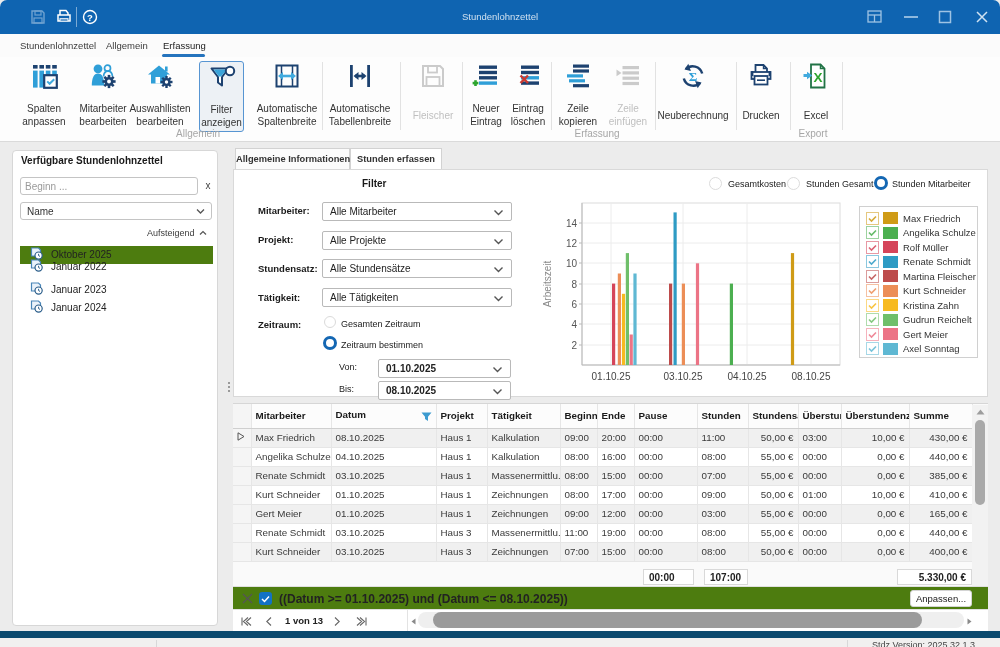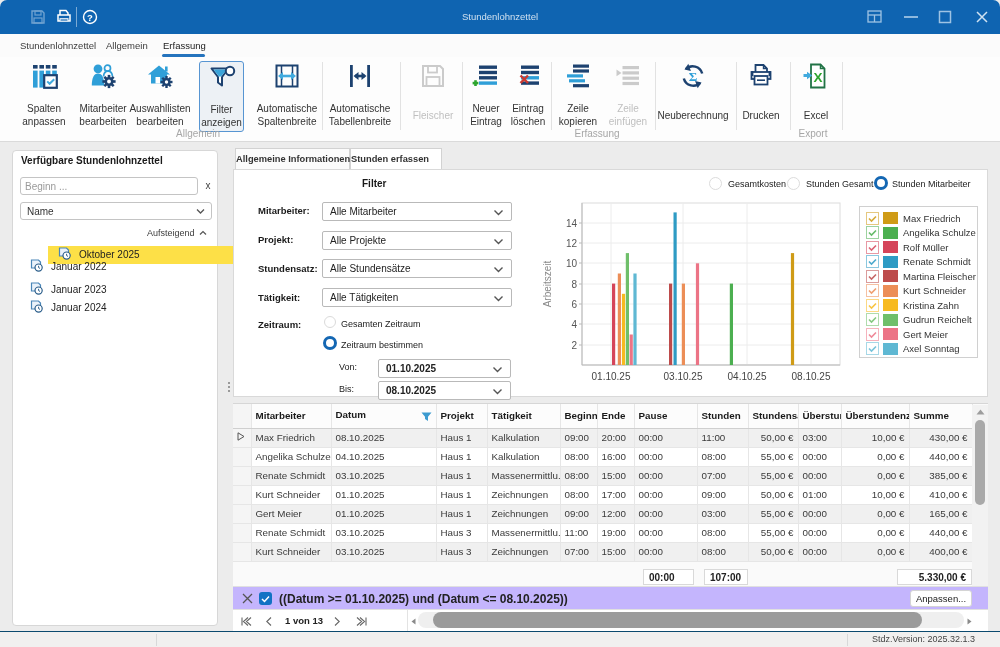--- a/index.html
+++ b/index.html
@@ -26,46 +26,46 @@
 .rb.dis .rlbl{color:#bfbfbf;}
 .rb.sel{top:4px;height:71px;background:#edf1f5;border:1px solid #5795d2;border-radius:3px;padding-top:2px;}
 .rb.sel .rlbl{margin-top:11px;}
 .rsep{position:absolute;top:5px;height:68px;width:1px;background:#e2e2e2;}
 .rgrouplbl{position:absolute;top:71px;font-size:10px;color:#a6a6a6;text-align:center;}
 #ribbon-extra{position:absolute;left:0;top:142px;width:1000px;height:8px;background:#ececec;}
 
 #leftpanel{position:absolute;left:12px;top:150px;width:206px;height:476px;background:#fff;
  border:1px solid #d7d7d7;border-radius:4px;}
 .lrow{position:absolute;left:7px;width:193px;height:18px;line-height:18px;font-size:10px;color:#222;padding-left:10px;white-space:nowrap;}
-.lrow.selrow{background:#fde047;margin-left:28px;}
+.lrow.selrow{background:#4d7c0f;}
 .lrow svg{vertical-align:-3px;margin-right:7px;}
 
 #statusbar{position:absolute;left:0;top:631px;width:1000px;height:16px;background:#f1f0ef;
- border-top:1px solid #0c4a6e;font-size:9px;color:#444;padding-left:42px;}
+ border-top:7px solid #0c4a6e;font-size:9px;color:#444;padding-left:42px;}
 
 #maintabs{position:absolute;left:233px;top:148px;width:755px;height:21px;}
 .mtab2{position:absolute;top:0;height:21px;border:1px solid #d2d2d2;border-bottom:none;
- background:#fbfbfb;text-align:left;font-weight:bold;font-size:9.3px;line-height:20px;color:#333;white-space:nowrap;}
+ background:#fbfbfb;text-align:center;font-weight:bold;font-size:9.3px;line-height:20px;color:#333;white-space:nowrap;}
 .mtab2.act{background:#fff;z-index:2;}
 #tabcontent{position:absolute;left:233px;top:169px;width:755px;height:228px;background:#fff;
  border:1px solid #d9d9d9;border-top:1px solid #d9d9d9;}
 #tablewrap{position:absolute;left:233px;top:403px;width:755px;height:183px;background:#fafafa;border-top:1px solid #d6d6d6;}
 #grid{border-collapse:collapse;table-layout:fixed;width:739px;font-size:9.8px;color:#3a3a3a;}
 #grid td{height:19px;padding:0 4px;border-right:1px solid #e6e6e6;border-bottom:1px solid #e6e6e6;
  white-space:nowrap;overflow:hidden;background:#fff;}
 #grid .hd td{height:24px;font-weight:bold;color:#1a1a1a;background:#fcfcfc;border-bottom:1px solid #cfcfcf;}
 #grid .odd td{background:#f0f0f0;}
 #grid td.ind{background:#f5f5f5;padding:0 0 0 4px;}
 #grid td.r{text-align:right;}
 .sumbox{position:absolute;top:165px;height:16px;background:#fff;border:1px solid #d9d9d9;
  font-weight:bold;font-size:10px;color:#222;line-height:15px;padding:0 5px;}
 .sumbox.r{text-align:right;}
 #vscroll{position:absolute;left:739px;top:1px;width:16px;height:203px;background:#f2f2f2;}
 #vthumb{position:absolute;left:3px;top:15px;width:10px;height:85px;background:#a9a9a9;border-radius:5px;}
-#filterbar{position:absolute;left:233px;top:586px;width:755px;height:23px;background:#c4b5fd;border-top:1px solid #e0e0e0;}
+#filterbar{position:absolute;left:233px;top:586px;width:755px;height:23px;background:#4d7c0f;border-top:1px solid #e0e0e0;}
 #navbar{position:absolute;left:233px;top:609px;width:755px;height:22px;background:#fff;border-top:1px solid #e0e0e0;}
 .flbl{position:absolute;left:24px;font-weight:bold;color:#1a1a1a;font-size:9.5px;}
 .rtxt{font-size:9px;color:#222;}
 .fdd{position:absolute;height:19px;border:1px solid #b9b9b9;border-radius:2px;background:#fff;
  line-height:18px;padding-left:7px;color:#222;font-size:10px;}
 .ddch{position:absolute;right:7px;top:6px;}
 #legend{position:absolute;left:625px;top:36px;width:119px;height:152px;border:1px solid #d0d0d0;background:#fff;padding:4px 0 0 6px;overflow:hidden;}
 .lgrow{height:14.5px;display:flex;align-items:center;}
 .lgsq{width:15px;height:12px;display:inline-block;margin-right:5px;}
 .lgtxt{font-size:9.5px;color:#333;white-space:nowrap;}

